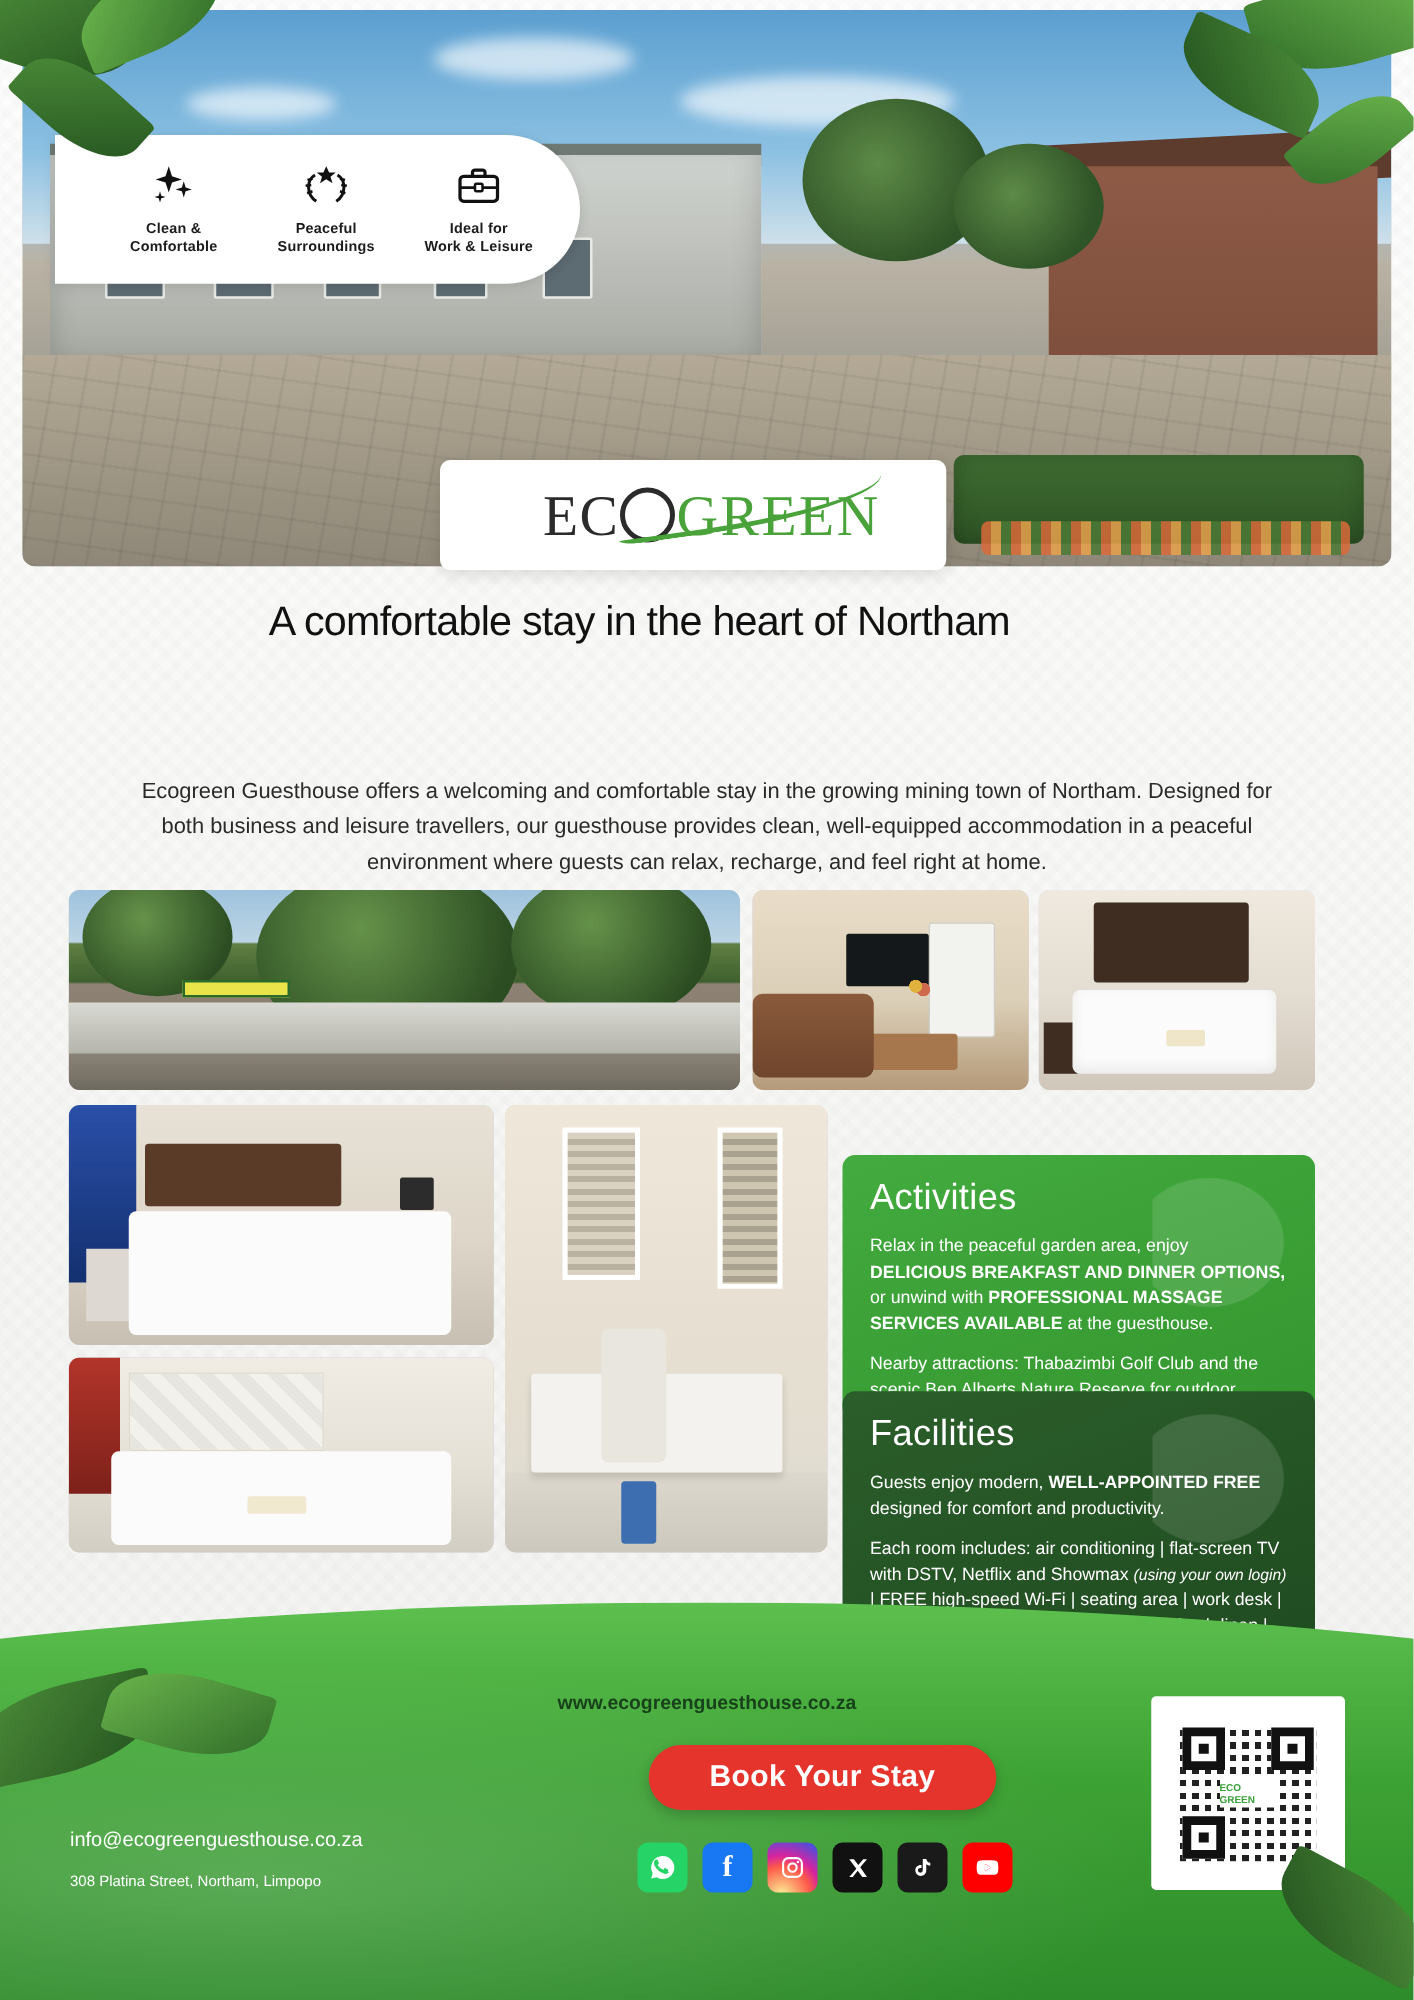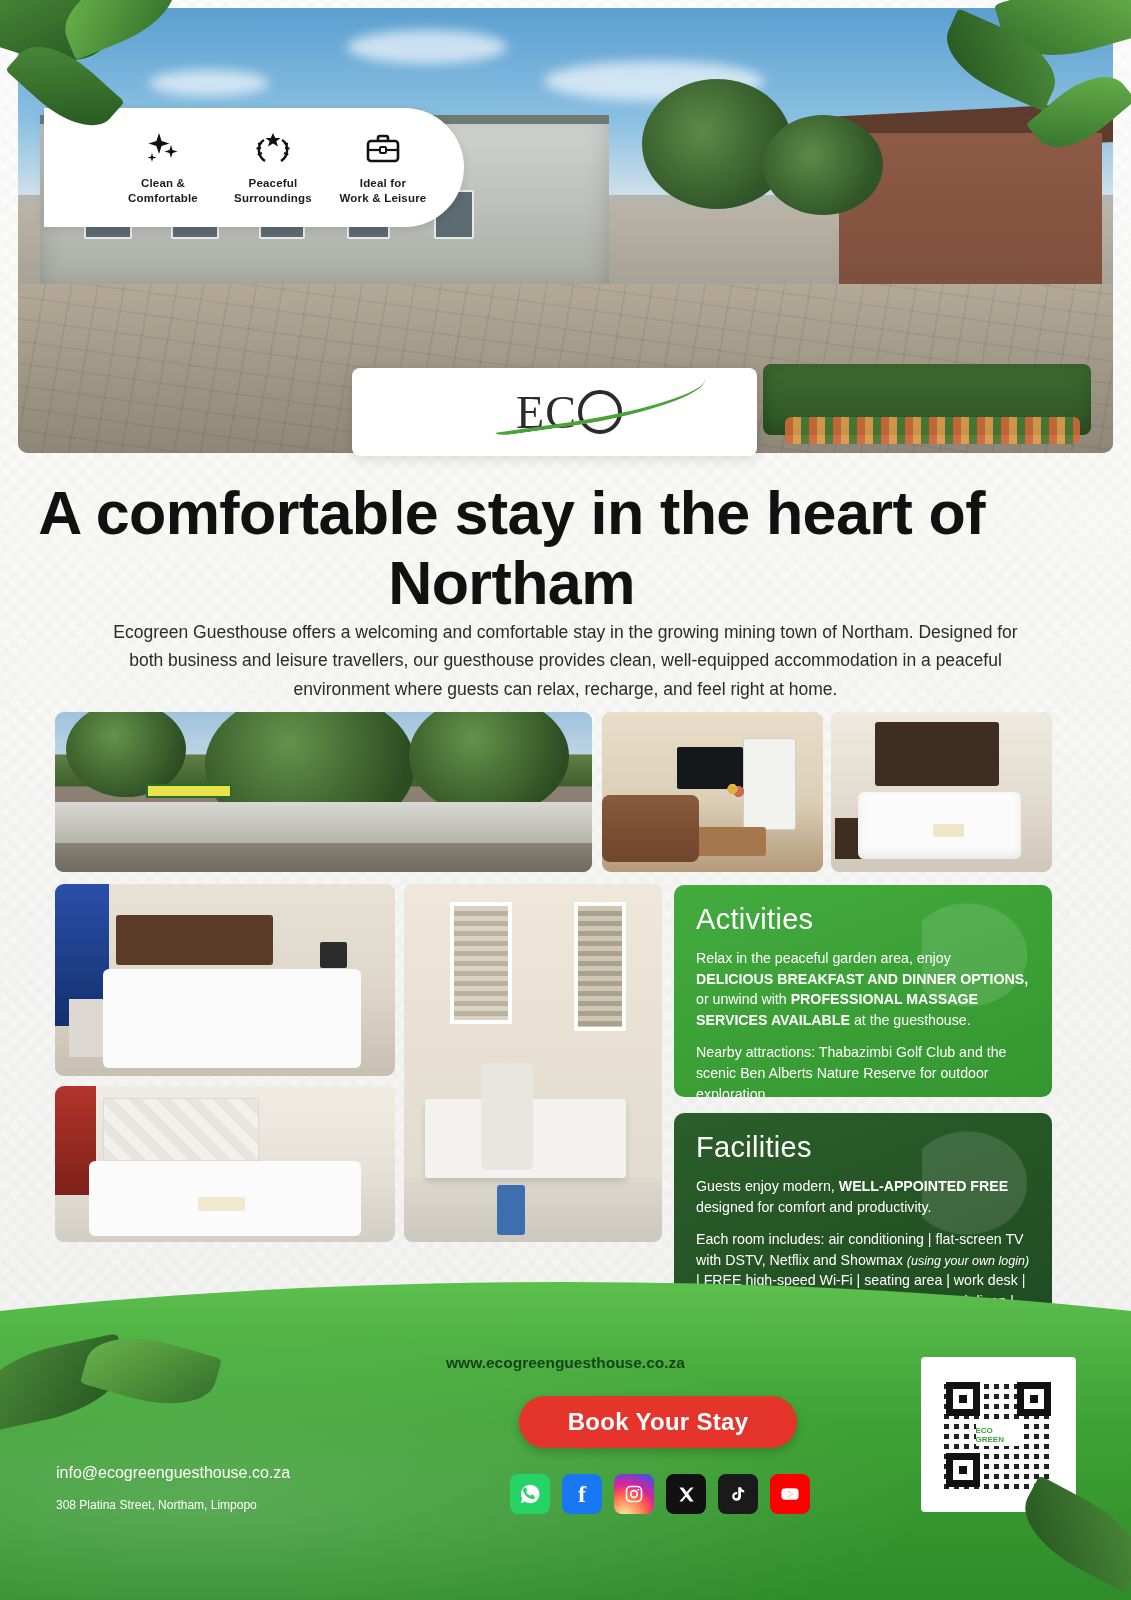--- a/index.html
+++ b/index.html
@@ -74,21 +74,21 @@
   }
   .hero .tree {
     position:absolute; background: radial-gradient(circle at 40% 40%, #5d8a47, #2f5427 70%);
     border-radius: 50%;
   }
 
   
   .badge-pill {
     position:absolute; left:44px; top:108px; width:420px; height:119px;
     background:#ffffff; border-radius: 0 60px 60px 0;
-    display:flex; align-items:center; justify-content:flex-end;
+    display:flex; align-items:center; justify-content:space-between;
     box-shadow: 0 2px 10px rgba(0,0,0,.12);
     padding: 0 26px 0 40px;
   }
   .badge { text-align:center; width:110px; }
   .badge .ico { height:36px; display:flex; align-items:center; justify-content:center; margin-bottom:10px; }
   .badge .cap { font-size:11.5px; font-weight:bold; color:#1b1b1b; line-height:1.25; letter-spacing:.2px;}
 
   
   .logo-card {
     position:absolute; left:352px; top:368px; width:405px; height:88px;
@@ -105,21 +105,21 @@
   .logo-green { color:#4aa33a; font-weight:400; letter-spacing:2px;}
   .swoosh {
     position:absolute; left:140px; top:14px; width:215px; height:40px;
     border-bottom:4px solid #4aa33a; border-radius:0 0 70% 10%;
     transform: rotate(-8deg); pointer-events:none;
   }
 
   
   .h1 {
     position:absolute; left:0; top:478px; width:1023px; text-align:center;
-    font-size:61px; font-weight:bold; color:#111; letter-spacing:-0.6px;
+    font-size:33px; font-weight:normal; color:#111; letter-spacing:-0.6px;
   }
   .h2 {
     position:absolute; left:0; top:552px; width:1131px; text-align:center;
     font-size:18.5px; font-weight:bold; color:#1d1d1d; letter-spacing:2.4px; line-height:1.45;
   }
   .intro {
     position:absolute; left:100px; top:618px; width:931px; text-align:center;
     font-size:17.5px; color:#2a2a2a; line-height:1.62;
   }
 
@@ -176,21 +176,21 @@
     background-image: repeating-linear-gradient(45deg, rgba(0,0,0,.05) 0 10px, rgba(0,0,0,0) 10px 20px);}
   #photo-bed3 .bed { position:absolute; left:10%; bottom:4%; width:80%; height:48%; background:#fbfbfb; border-radius:6px;}
   #photo-bed3 .towel { position:absolute; left:42%; bottom:20%; width:14%; height:9%; background:#f0e8cf; border-radius:2px;}
 
   
   .panel { position:absolute; border-radius:10px; color:#fff; padding:18px 22px; overflow:hidden;}
   .panel h3 { font-size:29px; font-weight:400; margin-bottom:12px; letter-spacing:.3px;}
   .panel p { font-size:14.2px; line-height:1.45; margin-bottom:12px;}
   .panel b { font-weight:bold; }
   .panel i { font-style:italic; font-size:12.5px;}
-  #panel-activities { left:674px; top:885px; width:378px; height:212px; background: linear-gradient(160deg,#43ab3f 0%, #34962f 100%); }
+  #panel-activities { left:674px; top:924px; width:378px; height:212px; background: linear-gradient(160deg,#43ab3f 0%, #34962f 100%); }
   #panel-facilities { left:674px; top:1113px; width:378px; height:230px; background: linear-gradient(160deg,#2b5e2a 0%, #1f4a20 100%); }
   .panel .leaf-deco { position:absolute; right:-20px; top:-20px; width:150px; height:150px; opacity:.12;
     background: radial-gradient(ellipse at 30% 60%, #fff 0 40%, rgba(255,255,255,0) 41%); }
 
   
   .band {
     position:absolute; left:0; bottom:0; width:1131px; height:318px;
     background: linear-gradient(180deg,#5cbf4e 0%, #3da234 45%, #2e8c2a 100%);
     clip-path: ellipse(120% 100% at 50% 100%);
   }
@@ -290,20 +290,21 @@
       </div>
       <div class="cap" style="white-space:pre-line;">Ideal for
 Work &amp; Leisure</div>
     </div>
   </div>
 
   <div class="logo-card">
     <div class="logo-text">
       <span class="logo-eco">EC</span>
       <span class="logo-o"></span>
+      <span class="logo-green">GREEN</span>
       <span class="swoosh"></span>
     </div>
   </div>
 
   <div class="h1">A comfortable stay in the heart of Northam</div>
   <div class="intro">Ecogreen Guesthouse offers a welcoming and comfortable stay in the growing mining town of Northam. Designed for both business and leisure travellers, our guesthouse provides clean, well-equipped accommodation in a peaceful environment where guests can relax, recharge, and feel right at home.</div>
 
   <div class="ph" id="photo-street" style="left:55px; top:712px; width:537px; height:160px;">
     <div class="inner">
       <div class="tree2" style="left:28%;top:-14%;width:210px;height:150px;"></div>

